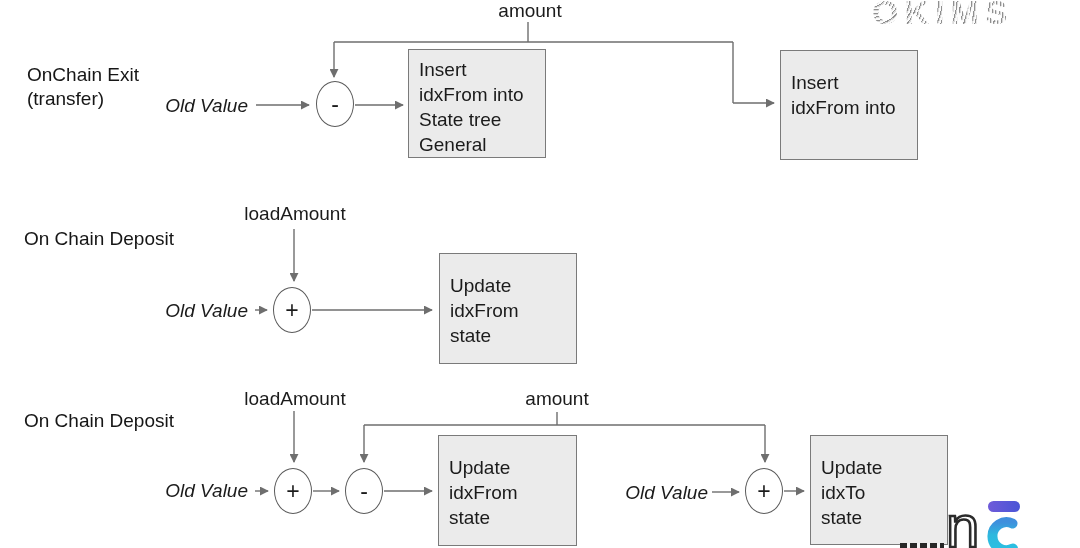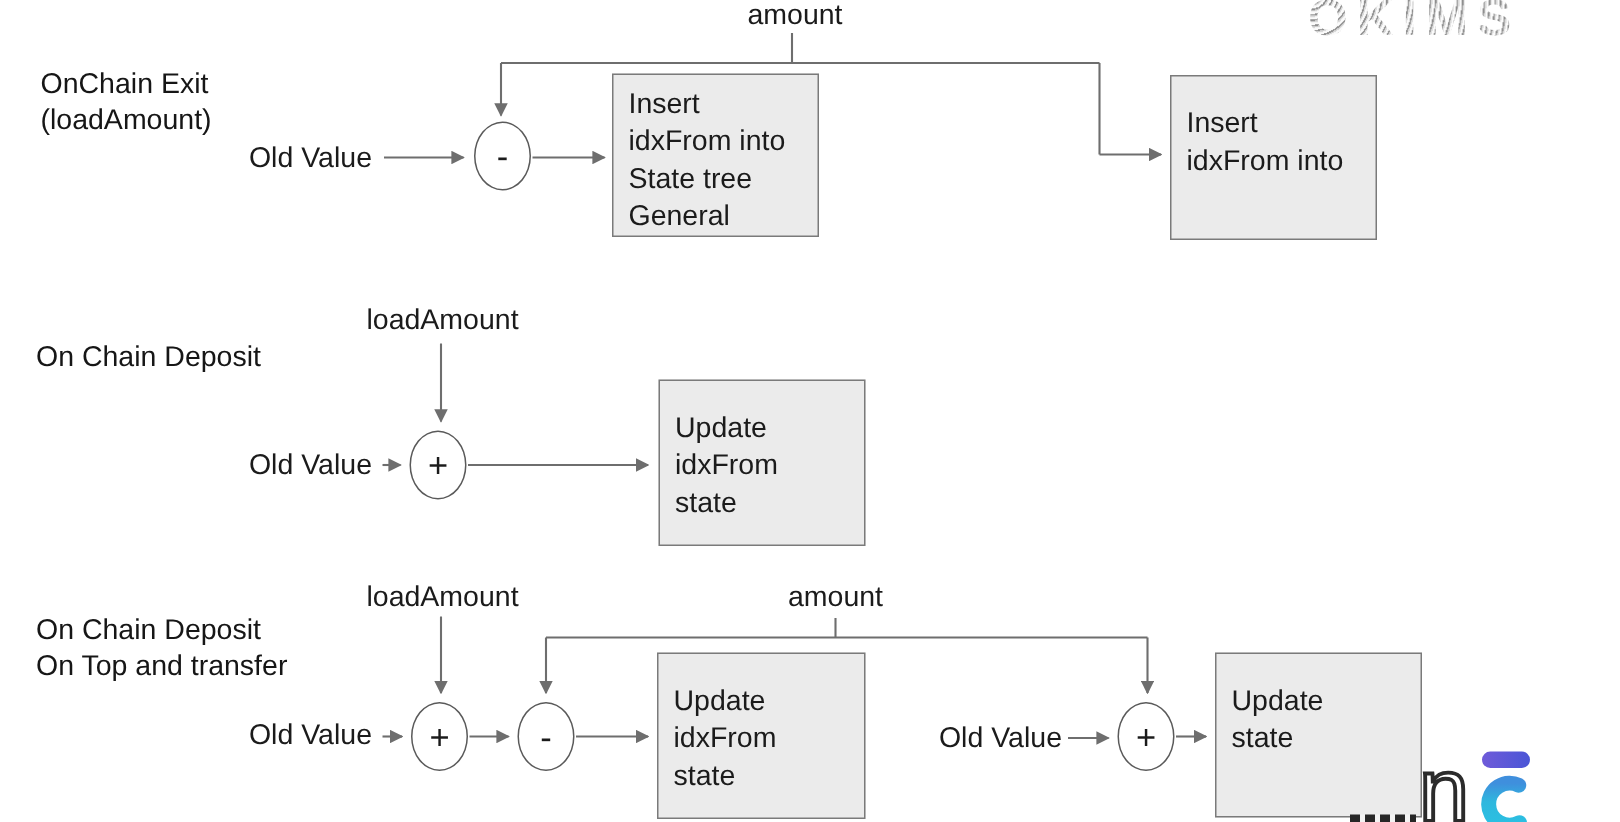--- a/index.html
+++ b/index.html
@@ -7,21 +7,21 @@
     position:relative; width:1080px; height:548px;
     background:#ffffff; overflow:hidden;
     font-family:"Liberation Sans", sans-serif;
     color:#1b1b1b;
   }
   svg.wires { position:absolute; left:0; top:0; width:1080px; height:548px; }
   svg.wires line { stroke:#6e6e6e; stroke-width:1.4; fill:none; }
 
   .lbl { position:absolute; font-size:19px; line-height:22px; white-space:nowrap; color:#1b1b1b; }
   .center { text-align:center; }
-  .right  { text-align:right; }
+  .right  { text-align:right;font-style:italic; }
 
   .title { position:absolute; font-size:19px; line-height:24px; color:#161616; }
   .title span { display:block; }
 
   .op-circle {
     position:absolute; width:38px; height:46px; box-sizing:border-box;
     border:1.4px solid #5a5a5a; border-radius:50%; background:#ffffff;
     display:flex; align-items:center; justify-content:center;
     font-size:23px; color:#1b1b1b;
   }
@@ -92,23 +92,23 @@
     <line x1="364" y1="425" x2="765" y2="425"></line>
     <line x1="364" y1="425" x2="364" y2="462" marker-end="url(#arr)"></line>
     <line x1="765" y1="425" x2="765" y2="462" marker-end="url(#arr)"></line>
     <line x1="255" y1="491" x2="268" y2="491" marker-end="url(#arr)"></line>
     <line x1="313" y1="491" x2="339" y2="491" marker-end="url(#arr)"></line>
     <line x1="384" y1="491" x2="432" y2="491" marker-end="url(#arr)"></line>
     <line x1="712" y1="492" x2="739" y2="492" marker-end="url(#arr)"></line>
     <line x1="784" y1="491" x2="804" y2="491" marker-end="url(#arr)"></line>
   </svg>
 
-  <div class="title" style="left:27px; top:45px;">
+  <div class="title" style="left:27px; top:63px;">
     <span>OnChain Exit</span>
-    <span>(loadAmount)</span>
+    <span>(transfer)</span>
   </div>
 
   <div class="lbl center" style="left:470px; top:0px; width:120px;">amount</div>
 
   <div class="lbl right" style="left:148px; top:95px; width:100px;">Old Value</div>
 
   <div class="op-circle" style="left:316px; top:81px;">
     <span>-</span>
   </div>
 
@@ -137,21 +137,20 @@
   </div>
 
   <div class="box centered" style="left:439px; top:253px; width:138px; height:111px;">
     <span class="ln">Update</span>
     <span class="ln">idxFrom</span>
     <span class="ln">state</span>
   </div>
 
   <div class="title" style="left:24px; top:409px;">
     <span>On Chain Deposit</span>
-    <span>On Top and transfer</span>
   </div>
 
   <div class="lbl center" style="left:235px; top:388px; width:120px;">loadAmount</div>
 
   <div class="lbl center" style="left:497px; top:388px; width:120px;">amount</div>
 
   <div class="lbl right" style="left:148px; top:480px; width:100px;">Old Value</div>
 
   <div class="op-circle" style="left:274px; top:468px;">
     <span>+</span>
@@ -168,20 +167,21 @@
   </div>
 
   <div class="lbl right" style="left:608px; top:482px; width:100px;">Old Value</div>
 
   <div class="op-circle" style="left:745px; top:468px;">
     <span>+</span>
   </div>
 
   <div class="box centered" style="left:810px; top:435px; width:138px; height:110px;">
     <span class="ln">Update</span>
+    <span class="ln">idxTo</span>
     <span class="ln">state</span>
   </div>
 
   <div class="okims">OKIMS</div>
 
   <div class="cutoff-strip"></div>
 
   <div class="logo-n">n</div>
 
   <svg class="logo-3" width="50" height="64" viewBox="0 0 50 64">

